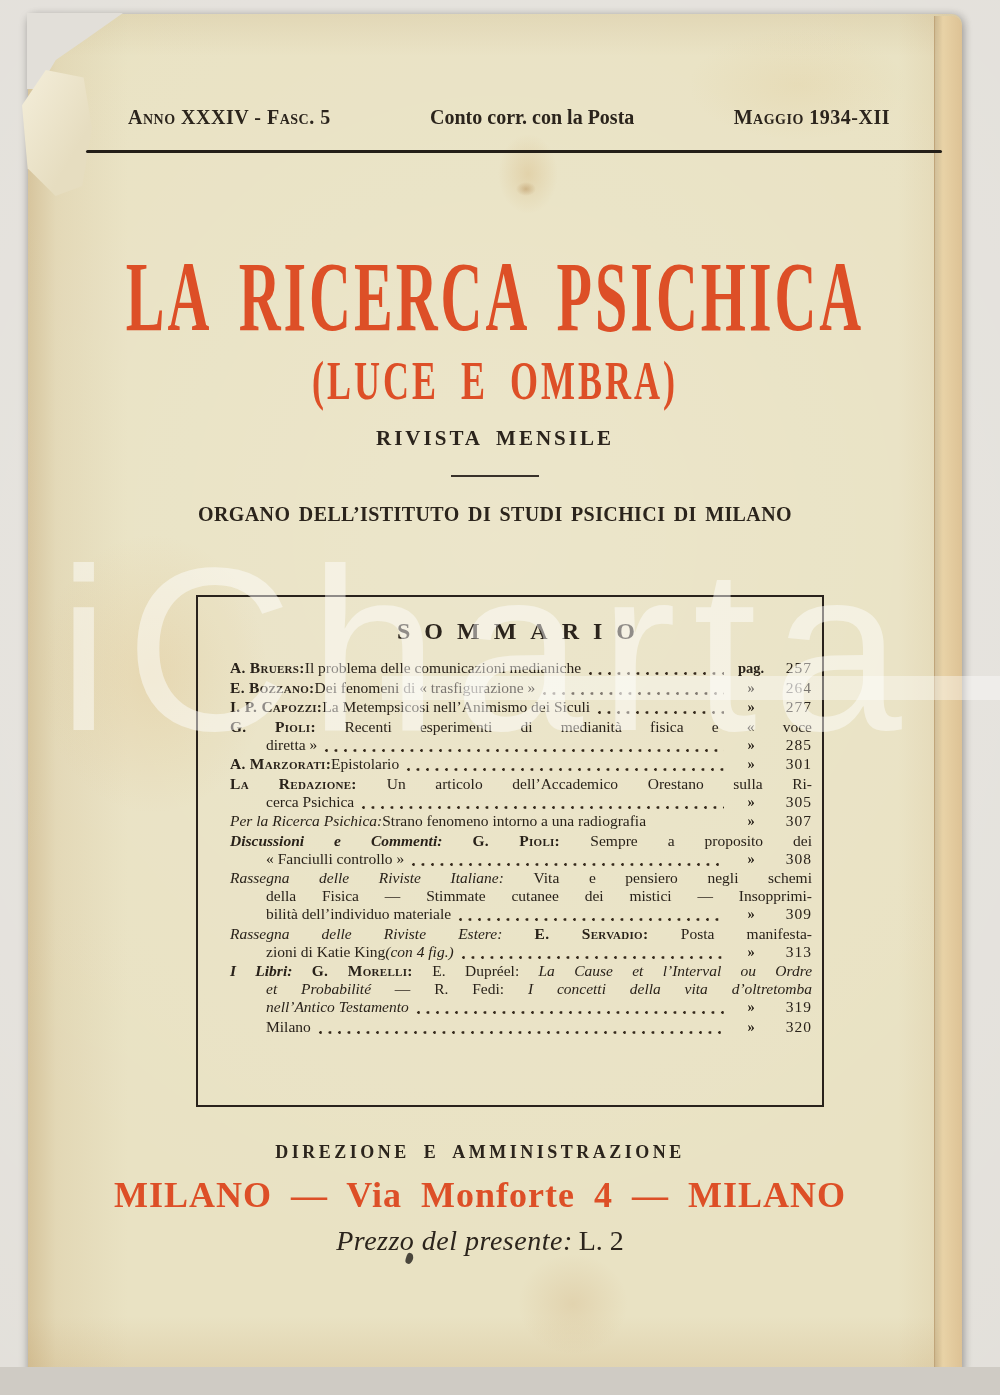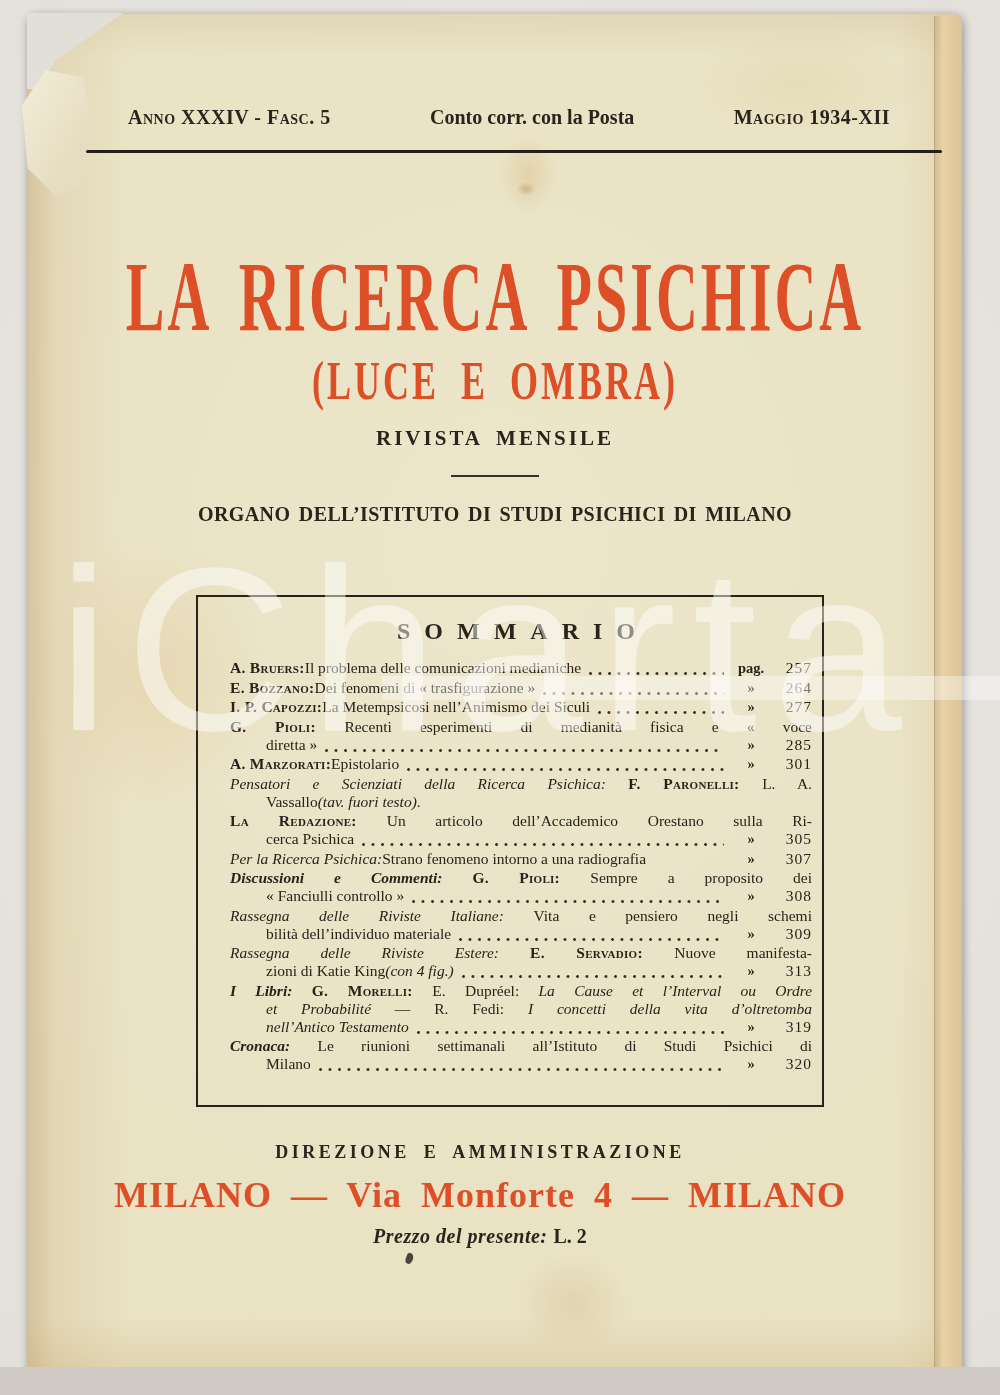--- a/index.html
+++ b/index.html
@@ -120,21 +120,21 @@
     background-size:9.5px 13px; background-repeat:repeat-x;
   }
   .dots.nodots{background:none;}
   .marker{flex:0 0 46px; text-align:center; font-weight:700; font-size:14.5px;}
   .pagenum{flex:0 0 38px; text-align:right; letter-spacing:1px;}
 
   
   .footer{position:absolute; left:0; right:30px; top:1128px; text-align:center;}
   .dir-line{font-size:18px; font-weight:700; letter-spacing:3.5px; word-spacing:6px;}
   .addr-line{margin-top:11px; font-size:36px; font-weight:700; color:var(--accent); letter-spacing:1px; word-spacing:9px;}
-  .price-line{margin-top:9px; font-size:20px; font-weight:700;}
+  .price-line{margin-top:9px; font-size:28px; font-weight:400;}
   .price-line .lbl{font-style:italic; letter-spacing:.5px;}
   .price-line .val{font-style:normal; margin-left:6px;}
 
   
   .watermark{position:absolute; inset:0; pointer-events:none; z-index:5;}
   .wm-band{position:absolute; left:382px; right:0; top:676px; height:24px; background:rgba(255,255,255,.38);}
   .wm-text{
     position:absolute; left:58px; top:534px;
     font-family:"Liberation Sans", sans-serif;
     font-size:232px; line-height:1; letter-spacing:16px;
@@ -216,28 +216,20 @@
           <div class="entry">
             <div class="line last">
               <span class="s-sc">A. Marzorati: </span>
               <span class="s-n">Epistolario</span>
               <div class="dots" style="display: inline-block;"></div>
               <span class="marker">»</span>
               <span class="pagenum">301</span>
             </div>
           </div>
           <div class="entry">
-            <div class="line j"><span class="s-i">Pensatori e Scienziati della Ricerca Psichica: </span><span class="s-sc">F. Paronelli: </span><span class="s-n">L. A.</span></div>
-            <div class="line ind last">
-              <span class="s-n">Vassallo </span>
-              <span class="s-i">(tav. fuori testo)</span>
-              <span class="s-n">.</span>
-            </div>
-          </div>
-          <div class="entry">
             <div class="line j"><span class="s-sc">La Redazione: </span><span class="s-n">Un articolo dell’Accademico Orestano sulla Ri-</span></div>
             <div class="line ind last">
               <span class="s-n">cerca Psichica</span>
               <div class="dots" style="display: inline-block;"></div>
               <span class="marker">»</span>
               <span class="pagenum">305</span>
             </div>
           </div>
           <div class="entry">
             <div class="line last">
@@ -252,49 +244,49 @@
             <div class="line j"><span class="s-bi">Discussioni e Commenti: </span><span class="s-sc">G. Pioli: </span><span class="s-n">Sempre a proposito dei</span></div>
             <div class="line ind last">
               <span class="s-n">« Fanciulli controllo »</span>
               <div class="dots" style="display: inline-block;"></div>
               <span class="marker">»</span>
               <span class="pagenum">308</span>
             </div>
           </div>
           <div class="entry">
             <div class="line j"><span class="s-i">Rassegna delle Riviste Italiane: </span><span class="s-n">Vita e pensiero negli schemi</span></div>
+            <div class="line ind j"><span class="s-n">della Fisica — Stimmate cutanee dei mistici — Insopprimi-</span></div>
             <div class="line ind last">
               <span class="s-n">bilità dell’individuo materiale</span>
               <div class="dots" style="display: inline-block;"></div>
               <span class="marker">»</span>
               <span class="pagenum">309</span>
             </div>
           </div>
           <div class="entry">
-            <div class="line j"><span class="s-i">Rassegna delle Riviste Estere: </span><span class="s-sc">E. Servadio: </span><span class="s-n">Nuove manifesta-</span></div>
+            <div class="line j"><span class="s-i">Rassegna delle Riviste Estere: </span><span class="s-sc">E. Servadio: </span><span class="s-n">Posta manifesta-</span></div>
             <div class="line ind last">
               <span class="s-n">zioni di Katie King </span>
               <span class="s-i">(con 4 fig.)</span>
               <div class="dots" style="display: inline-block;"></div>
               <span class="marker">»</span>
               <span class="pagenum">313</span>
             </div>
           </div>
           <div class="entry">
             <div class="line j"><span class="s-bi">I Libri: </span><span class="s-sc">G. Morelli: </span><span class="s-n">E. Dupréel: </span><span class="s-i">La Cause et l’Interval ou Ordre</span></div>
             <div class="line ind j"><span class="s-i">et Probabilité</span><span class="s-n"> — R. Fedi: </span><span class="s-i">I concetti della vita d’oltretomba</span></div>
             <div class="line ind last">
               <span class="s-i">nell’Antico Testamento</span>
               <div class="dots" style="display: inline-block;"></div>
               <span class="marker">»</span>
               <span class="pagenum">319</span>
             </div>
           </div>
           <div class="entry">
-            <div class="line j"><span class="s-bi">Cronaca: </span><span class="s-n">Le riunioni settimanali all’Istituto di Studi Psichici di</span></div>
             <div class="line ind last">
               <span class="s-n">Milano</span>
               <div class="dots" style="display: inline-block;"></div>
               <span class="marker">»</span>
               <span class="pagenum">320</span>
             </div>
           </div>
         </div>
     </div>
 

